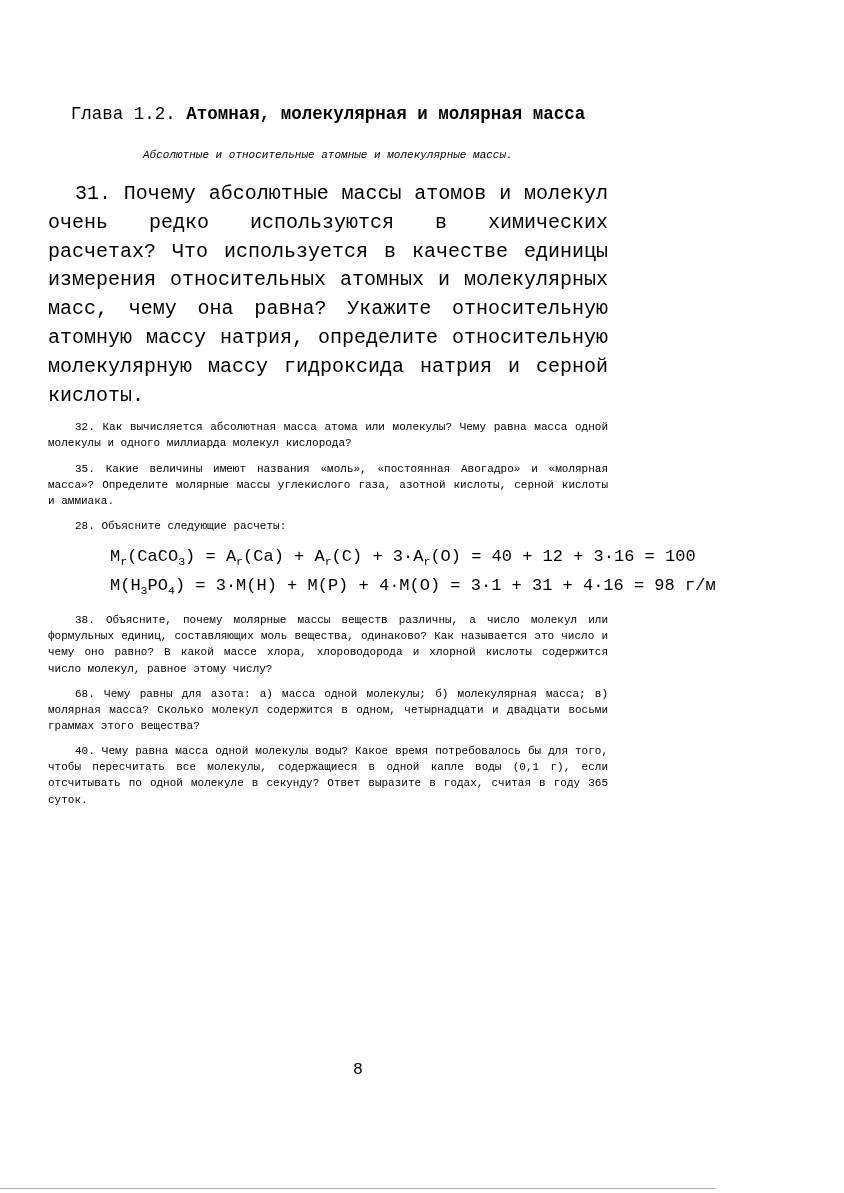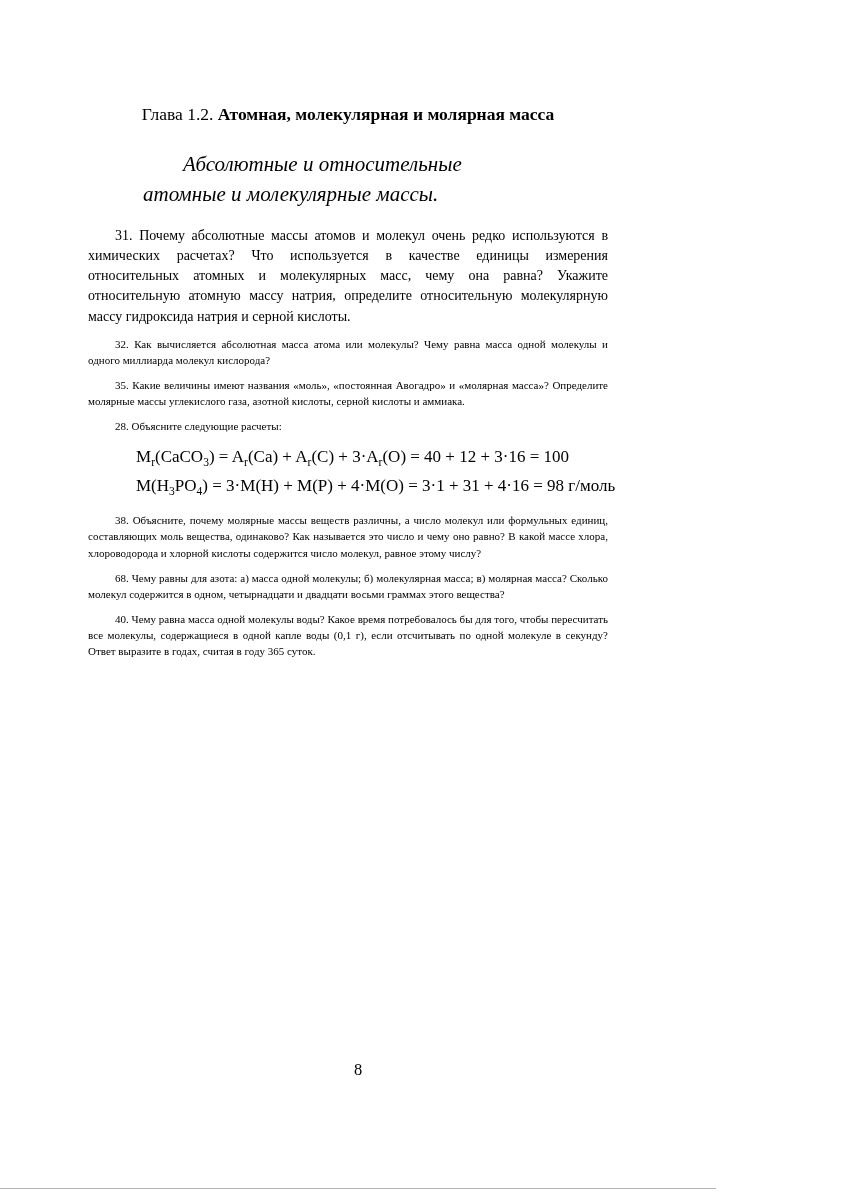--- a/index.html
+++ b/index.html
@@ -5,55 +5,55 @@
   html, body {
     margin: 0;
     padding: 0;
     background: #ffffff;
   }
   .page {
     position: relative;
     width: 716px;
     height: 1193px;
     box-sizing: border-box;
-    padding: 104px 108px 0 88px;
+    padding: 104px 108px 0 48px;
     background: #ffffff;
     color: #000000;
-    font-family: Liberation Serif, serif;
+    font-family: Liberation Mono, monospace;
     overflow: hidden;
   }
   .title {
     font-size: 17.5px;
     text-align: center;
     margin: 0 0 24px 0;
     white-space: nowrap;
   }
   .title .bold {
     font-weight: bold;
   }
   .subtitle {
     font-style: italic;
-    font-size: 21px;
+    font-size: 11px;
     line-height: 1.45;
     margin: 16px 60px 16px 55px;
     text-indent: 40px;
   }
   .question {
     font-size: 11px;
     line-height: 1.47;
     text-align: justify;
     text-indent: 27px;
     margin: 0 0 9px 0;
   }
   #questions p:first-child {
-    font-size: 14px;
+    font-size: 20px;
     line-height: 1.44;
   }
   .formulas {
-    margin: 2px 0 11px 48px;
+    margin: 2px 0 11px 62px;
   }
   .formula {
     font-size: 17px;
     line-height: 1.7;
     white-space: nowrap;
   }
   .formula sub {
     font-size: 68%;
     line-height: 0;
   }

